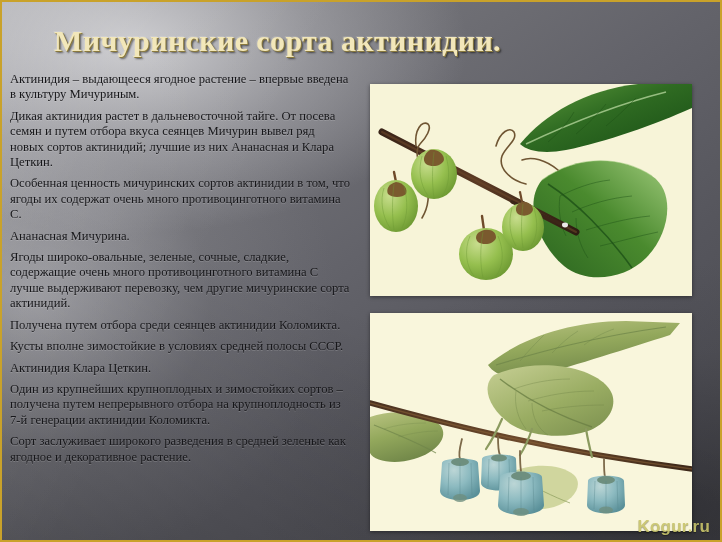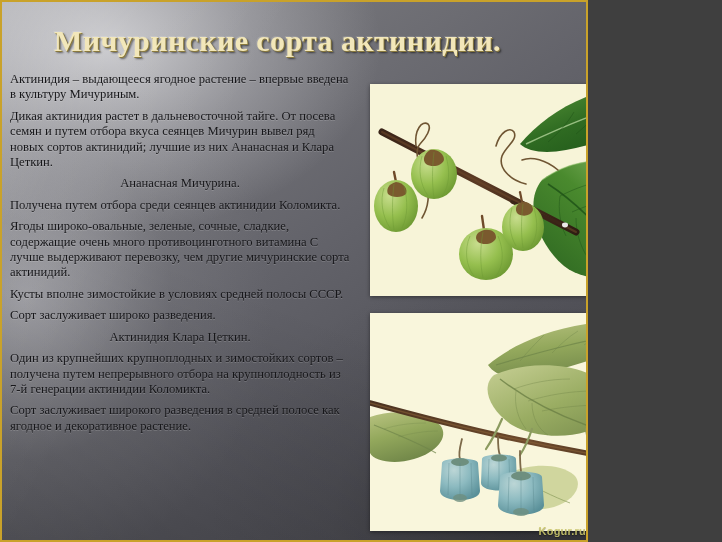--- a/index.html
+++ b/index.html
@@ -2,21 +2,21 @@
 <html><head>
 <meta charset="utf-8">
 <style>
   html, body {
     margin: 0;
     padding: 0;
     background: #3f3f3f;
   }
   #slide {
     position: relative;
-    width: 588px;
+    width: 722px;
     height: 542px;
     overflow: hidden;
     box-sizing: border-box;
     border: 2px solid #c9a22a;
     font-family: "Liberation Serif", "DejaVu Serif", serif;
     background:
       radial-gradient(ellipse 60% 45% at 18% 8%, rgba(215,215,218,0.85) 0%, rgba(190,190,195,0.45) 42%, rgba(120,120,124,0.0) 78%),
       radial-gradient(ellipse 50% 60% at 4% 55%, rgba(205,205,210,0.55) 0%, rgba(150,150,155,0.18) 50%, rgba(90,90,94,0) 85%),
       radial-gradient(ellipse 70% 55% at 95% 95%, rgba(35,35,38,0.55) 0%, rgba(60,60,64,0.18) 55%, rgba(90,90,94,0) 85%),
       linear-gradient(145deg, #8e8e93 0%, #75757a 22%, #63636a 48%, #55555c 70%, #46464d 100%);
@@ -57,70 +57,70 @@
     height: 462px;
     color: #17171a;
     font-size: 12.6px;
     line-height: 15.4px;
   }
   #textcol p {
     margin: 0 12px 6px 0;
     text-shadow: 0 1px 0 rgba(255,255,255,0.18);
   }
   #textcol p.center {
-    text-align: center;
+    text-align: left;
     margin-top: 2px;
     margin-bottom: 6px;
   }
 
   
   .pic {
     position: absolute;
     background: #f6f3d6;
     overflow: hidden;
     box-shadow: 0 1px 4px rgba(0,0,0,0.45);
   }
   #pic-top    { left: 368px; top: 82px;  width: 322px; height: 212px; }
   #pic-bottom { left: 368px; top: 311px; width: 322px; height: 218px; }
 
   .pic svg { display: block; width: 100%; height: 100%; }
 
   #watermark {
     position: absolute;
-    right: 0;
+    right: 10px;
     bottom: 3px;
-    font-size: 11px;
+    font-size: 17px;
     font-weight: bold;
     font-family: "Liberation Sans", sans-serif;
     color: #c8c46a;
     opacity: 0.9;
     letter-spacing: 0.2px;
     text-shadow: 0 1px 1px rgba(0,0,0,0.4);
   }
 </style>
 </head>
 <body>
 
 <div id="slide">
 
   <div id="sheen"></div>
 
   <div id="title">Мичуринские сорта актинидии.</div>
 
   <div id="textcol">
     <p>Актинидия – выдающееся ягодное растение – впервые введена в культуру Мичуриным.</p>
     <p>Дикая актинидия растет в дальневосточной тайге. От посева семян и путем отбора вкуса сеянцев  Мичурин вывел ряд новых сортов актинидий; лучшие из них Ананасная и Клара Цеткин.</p>
+    <p>Особенная ценность мичуринских сортов актинидии в том, что ягоды их содержат очень много противоцинготного витамина С.</p>
     <p class="center">Ананасная Мичурина.</p>
+    <p>Ягоды широко-овальные, зеленые, сочные, сладкие, содержащие очень много противоцинготного витамина С лучше выдерживают перевозку, чем другие мичуринские сорта актинидий.</p>
     <p>Получена путем отбора среди сеянцев актинидии Коломикта.</p>
-    <p>Ягоды широко-овальные, зеленые, сочные, сладкие, содержащие очень много противоцинготного витамина С лучше выдерживают перевозку, чем другие мичуринские сорта актинидий.</p>
     <p>Кусты вполне зимостойкие в условиях средней полосы СССР.</p>
-    <p>Сорт заслуживает широко разведения.</p>
     <p class="center">Актинидия Клара Цеткин.</p>
     <p>Один из крупнейших крупноплодных и зимостойких сортов – получена путем непрерывного отбора на крупноплодность из 7-й генерации актинидии Коломикта.</p>
-    <p>Сорт заслуживает широкого разведения в средней полосе как ягодное и декоративное растение.</p>
+    <p>Сорт заслуживает широкого разведения в средней зеленые как ягодное и декоративное растение.</p>
   </div>
 
   <div class="pic" id="pic-top">
     <svg viewBox="0 0 322 212" preserveAspectRatio="none">
       <defs>
         <linearGradient id="leafTopA" x1="0" y1="0" x2="1" y2="1">
           <stop offset="0%" stop-color="#5e9c3c"></stop>
           <stop offset="45%" stop-color="#2f6b22"></stop>
           <stop offset="100%" stop-color="#174c14"></stop>
         </linearGradient>

